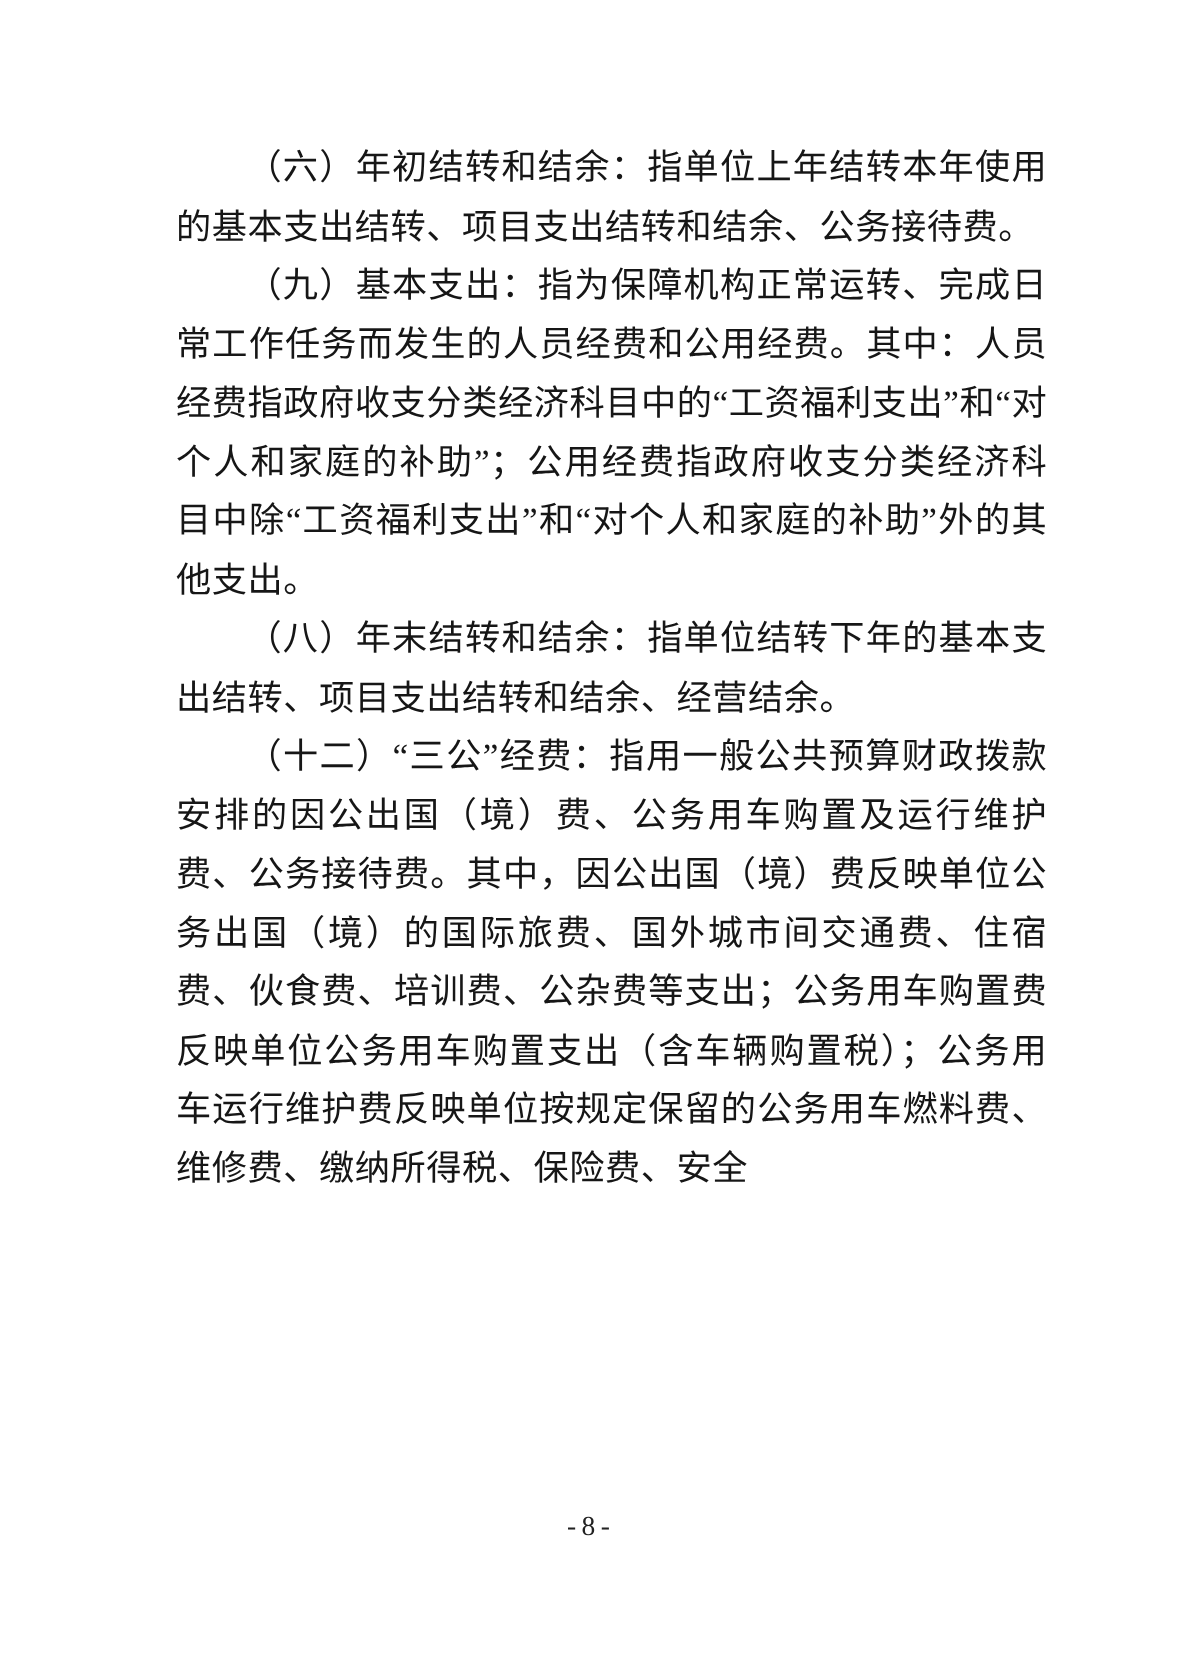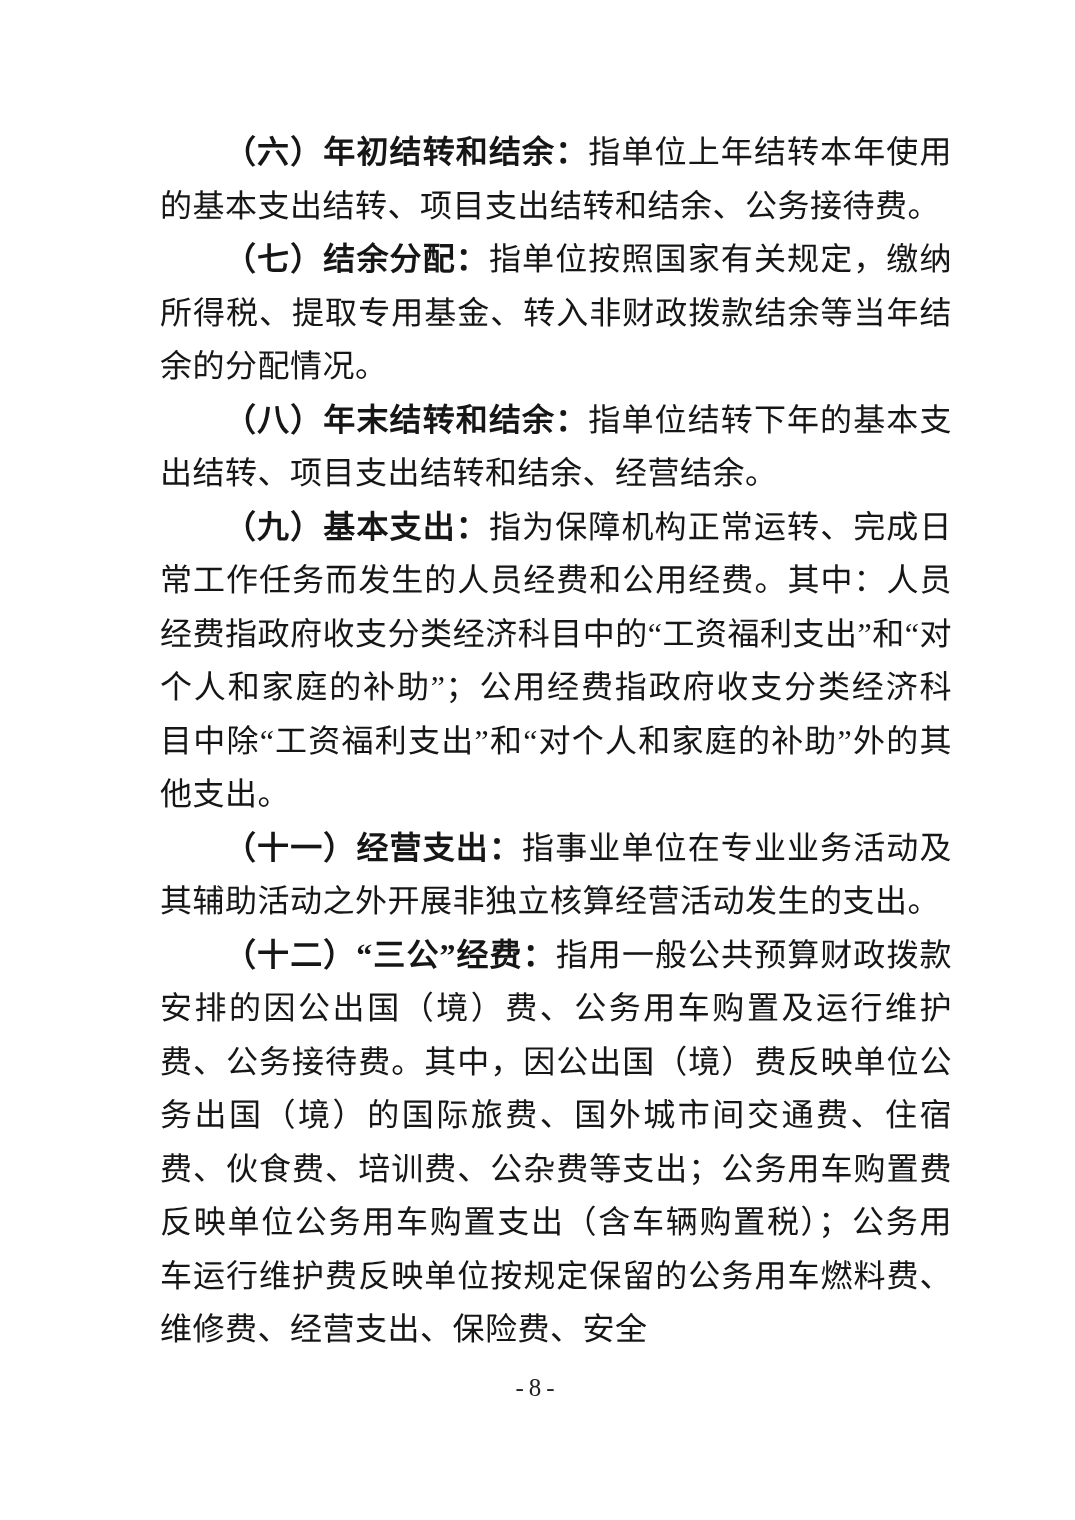--- a/index.html
+++ b/index.html
@@ -30,21 +30,21 @@
     text-indent: 2em;
     font-family: "Liberation Serif", "DejaVu Serif", serif;
     font-size: 32px;
     line-height: 53.5px;
     color: #161616;
     text-align: justify;
     text-justify: inter-ideograph;
     letter-spacing: 0.5px;
   }
   .para .head {
-    font-weight: 700;
+    font-weight: 400;
   }
   .page-footer {
     position: absolute;
     left: 0;
     top: 1374px;
     width: 100%;
     text-align: center;
   }
   .page-number {
     font-family: "Liberation Serif", "DejaVu Serif", serif;
@@ -55,30 +55,28 @@
 </style>
 </head>
 <body>
 
 <div class="page">
 
   <main class="text-block">
 
     <p class="para"><b class="head">（六）年初结转和结余：</b><span>指单位上年结转本年使用的基本支出结转、项目支出结转和结余、公务接待费。</span></p>
 
-    <p class="para"><b class="head">（七）结余分配：</b><span>指单位按照国家有关规定，缴纳所得税、提取专用基金、转入非财政拨款结余等当年结余的分配情况。</span></p>
+
+    <p class="para"><b class="head">（九）基本支出：</b><span>指为保障机构正常运转、完成日常工作任务而发生的人员经费和公用经费。其中：人员经费指政府收支分类经济科目中的“工资福利支出”和“对个人和家庭的补助”；公用经费指政府收支分类经济科目中除“工资福利支出”和“对个人和家庭的补助”外的其他支出。</span></p>
 
     <p class="para"><b class="head">（八）年末结转和结余：</b><span>指单位结转下年的基本支出结转、项目支出结转和结余、经营结余。</span></p>
 
-    <p class="para"><b class="head">（九）基本支出：</b><span>指为保障机构正常运转、完成日常工作任务而发生的人员经费和公用经费。其中：人员经费指政府收支分类经济科目中的“工资福利支出”和“对个人和家庭的补助”；公用经费指政府收支分类经济科目中除“工资福利支出”和“对个人和家庭的补助”外的其他支出。</span></p>
 
 
-    <p class="para"><b class="head">（十一）经营支出：</b><span>指事业单位在专业业务活动及其辅助活动之外开展非独立核算经营活动发生的支出。</span></p>
-
-    <p class="para"><b class="head">（十二）“三公”经费：</b><span>指用一般公共预算财政拨款安排的因公出国（境）费、公务用车购置及运行维护费、公务接待费。其中，因公出国（境）费反映单位公务出国（境）的国际旅费、国外城市间交通费、住宿费、伙食费、培训费、公杂费等支出；公务用车购置费反映单位公务用车购置支出（含车辆购置税）；公务用车运行维护费反映单位按规定保留的公务用车燃料费、维修费、经营支出、保险费、安全</span></p>
+    <p class="para"><b class="head">（十二）“三公”经费：</b><span>指用一般公共预算财政拨款安排的因公出国（境）费、公务用车购置及运行维护费、公务接待费。其中，因公出国（境）费反映单位公务出国（境）的国际旅费、国外城市间交通费、住宿费、伙食费、培训费、公杂费等支出；公务用车购置费反映单位公务用车购置支出（含车辆购置税）；公务用车运行维护费反映单位按规定保留的公务用车燃料费、维修费、缴纳所得税、保险费、安全</span></p>
 
   </main>
 
   <footer class="page-footer">
     <span class="page-number">-8-</span>
   </footer>
 
 </div>
 
 </body></html>

